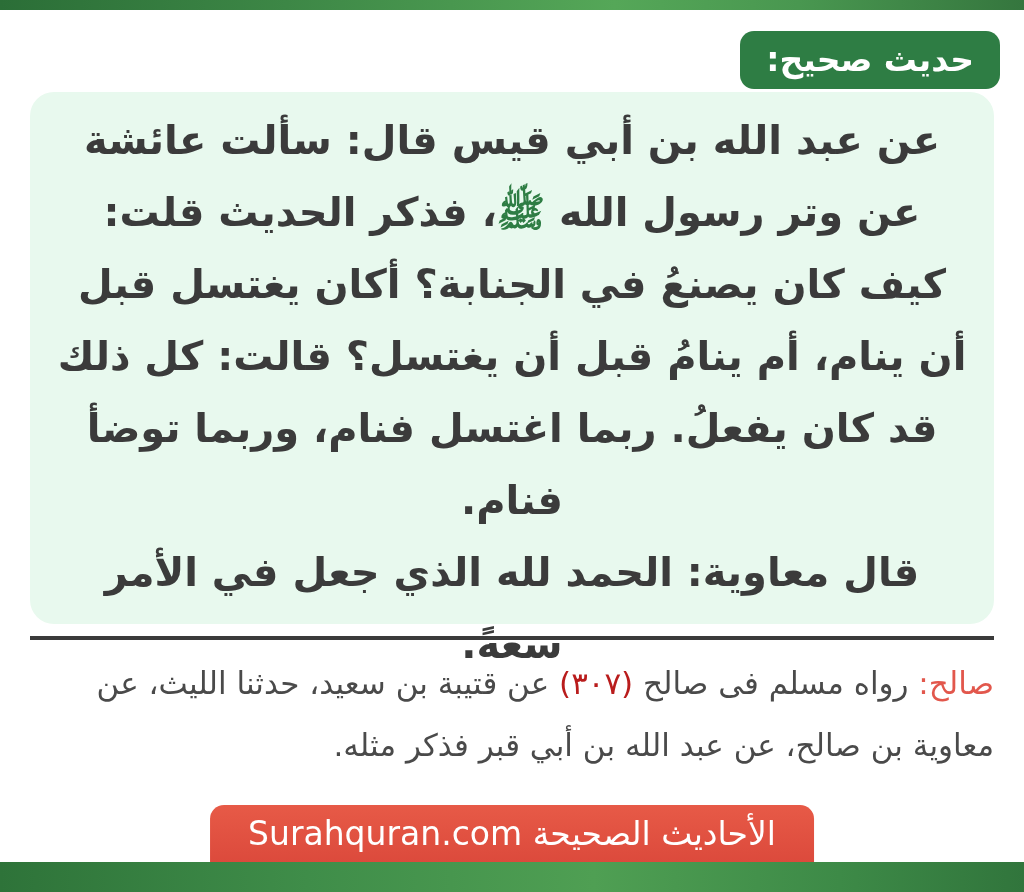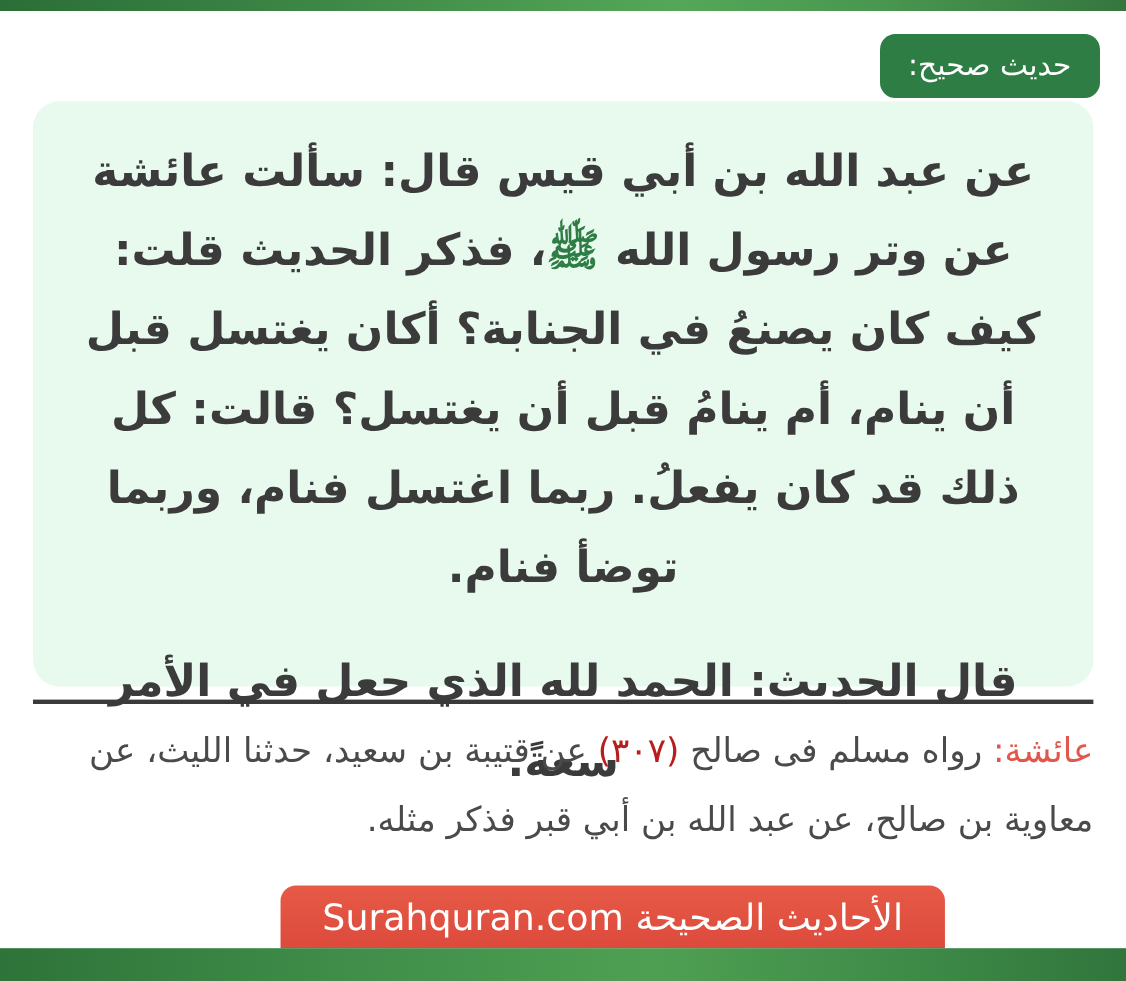--- a/index.html
+++ b/index.html
@@ -19,44 +19,45 @@
     position: absolute; top: 862px; left: 0; width: 1024px; height: 30px;
     background: linear-gradient(90deg, #2e7339 0%, #3f8d49 30%, #4f9f53 58%, #3d8a47 82%, #31753c 100%);
   }
 
   .grade-badge {
     position: absolute; top: 31px; right: 24px;
     height: 58px; line-height: 58px;
     padding: 0 26px;
     background: #2e7d44;
     color: #ffffff;
-    font-size: 27px;
+    font-size: 33px;
     border-radius: 14px;
     direction: rtl;
     white-space: nowrap;
+    font-weight: bold;
   }
 
   .hadith-card {
     position: absolute; top: 92px; left: 30px;
     width: 964px; height: 532px;
     background: #e8f9ee;
     border-radius: 24px;
     box-sizing: border-box;
     padding: 12px 26px;
     direction: rtl;
     text-align: center;
     color: #3b3b3b;
     font-weight: bold;
     font-size: 40px;
     line-height: 72px;
     display: flex;
     flex-direction: column;
     justify-content: flex-start;
   }
-  .hadith-card p { margin: 16px; }
+  .hadith-card p { margin: 0; }
   .saw { color: #2e7d44; font-weight: bold; }
 
   .separator {
     position: absolute; top: 636px; left: 30px;
     width: 964px; height: 4px;
     background: #3a3a3a;
   }
 
   .reference {
     position: absolute; top: 652px; left: 30px;
@@ -75,38 +76,37 @@
     position: absolute; top: 805px; left: 50%;
     transform: translateX(-50%);
     height: 57px; line-height: 57px;
     padding: 0 38px;
     background: linear-gradient(180deg, #e75a47 0%, #dc4a3c 100%);
     color: #ffffff;
     font-size: 33px;
     border-radius: 14px 14px 0 0;
     direction: rtl;
     white-space: nowrap;
-    margin-left: 45px;
   }
 </style>
 </head>
 <body>
 
 <div class="stage">
 
   <div class="top-bar"></div>
 
   <div class="grade-badge">حديث صحيح:</div>
 
   <div class="hadith-card">
     <p><span>عن عبد الله بن أبي قيس قال: سألت عائشة عن وتر رسول الله </span><span class="saw">ﷺ</span><span>، فذكر الحديث قلت: كيف كان يصنعُ في الجنابة؟ أكان يغتسل قبل أن ينام، أم ينامُ قبل أن يغتسل؟ قالت: كل ذلك قد كان يفعلُ. ربما اغتسل فنام، وربما توضأ فنام.</span></p>
-    <p>قال الحديث: الحمد لله الذي جعل في الأمر سعةً.</p>
+    <p>قال معاوية: الحمد لله الذي جعل في الأمر سعةً.</p>
   </div>
 
   <div class="separator"></div>
 
-  <p class="reference"><span class="red-label">عائشة:</span><span> رواه مسلم فى صالح </span><span class="green-num">(٣٠٧)</span><span> عن قتيبة بن سعيد، حدثنا الليث، عن معاوية بن صالح، عن عبد الله بن أبي قبر فذكر مثله.</span></p>
+  <p class="reference"><span class="red-label">صالح:</span><span> رواه مسلم فى صالح </span><span class="green-num">(٣٠٧)</span><span> عن قتيبة بن سعيد، حدثنا الليث، عن معاوية بن صالح، عن عبد الله بن أبي قبر فذكر مثله.</span></p>
 
   <div class="footer-badge">الأحاديث الصحيحة Surahquran.com</div>
 
   <div class="bottom-bar"></div>
 
 </div>
 
 </body></html>

